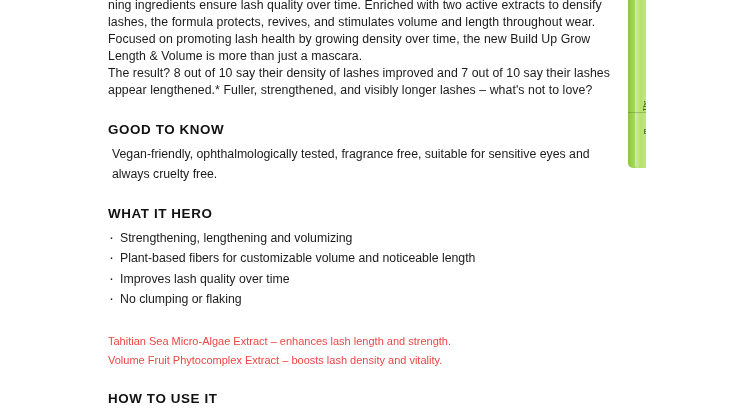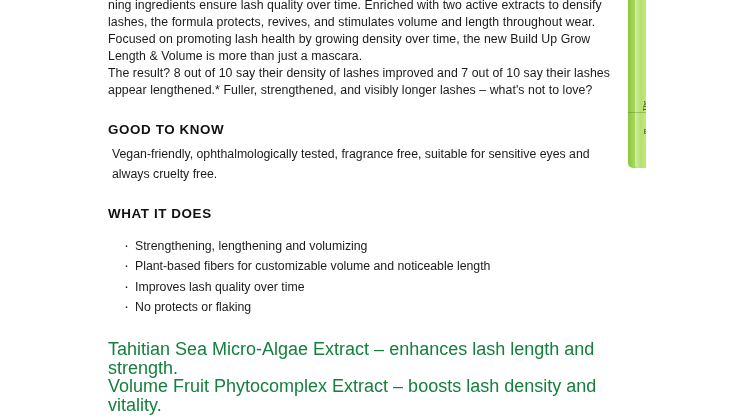--- a/index.html
+++ b/index.html
@@ -48,43 +48,43 @@
     margin: 0 0 7px 0;
   }
   .section-body {
     font-size: 12.3px;
     line-height: 20px;
     color: #1b1b1b;
     margin: 4px;
   }
   .bullets {
     list-style: none;
-    margin: 15px;
+    margin: 0;
     padding: 0;
   }
   .bullets li {
     font-size: 12.3px;
     line-height: 20.6px;
     color: #1b1b1b;
     position: relative;
     padding-left: 12px;
   }
   .bullets li::before {
     content: "\00B7";
     position: absolute;
     left: 1px;
     top: -1px;
     font-size: 15px;
     line-height: 20.6px;
     color: #1b1b1b;
   }
   .ingredient-line {
-    font-size: 18px;
+    font-size: 11px;
     line-height: 18.6px;
-    color: #15803d;
+    color: #ef4444;
   }
 
   
   .product {
     position: absolute;
     left: 628px;
     top: -46px;
     width: 57px;
     height: 214px;
   }
@@ -187,26 +187,26 @@
 
     <p class="para para-first">ning ingredients ensure lash quality over time. Enriched with two active extracts to densify lashes, the formula protects, revives, and stimulates volume and length throughout wear. Focused on promoting lash health by growing density over time, the new Build Up Grow Length &amp; Volume is more than just a mascara.</p>
     <p class="para">The result? 8 out of 10 say their density of lashes improved and 7 out of 10 say their lashes appear lengthened.*  Fuller, strengthened, and visibly longer lashes – what's not to love?</p>
 
     <div class="section">
       <h2 class="section-heading">GOOD TO KNOW</h2>
       <p class="section-body">Vegan-friendly, ophthalmologically tested, fragrance free, suitable for sensitive eyes and always cruelty free.</p>
     </div>
 
     <div class="section">
-      <h2 class="section-heading">WHAT IT DOES</h2>
+      <h2 class="section-heading">WHAT IT HERO</h2>
       <ul class="bullets">
         <li>Strengthening, lengthening and volumizing</li>
         <li>Plant-based fibers for customizable volume and noticeable length</li>
         <li>Improves lash quality over time</li>
-        <li>No protects or flaking</li>
+        <li>No clumping or flaking</li>
       </ul>
     </div>
 
     <div class="section">
       <div class="ingredient-line">Tahitian Sea Micro-Algae Extract – enhances lash length and strength.</div>
       <div class="ingredient-line">Volume Fruit Phytocomplex Extract – boosts lash density and vitality.</div>
     </div>
 
     <div class="section">
       <h2 class="section-heading">HOW TO USE IT</h2>

